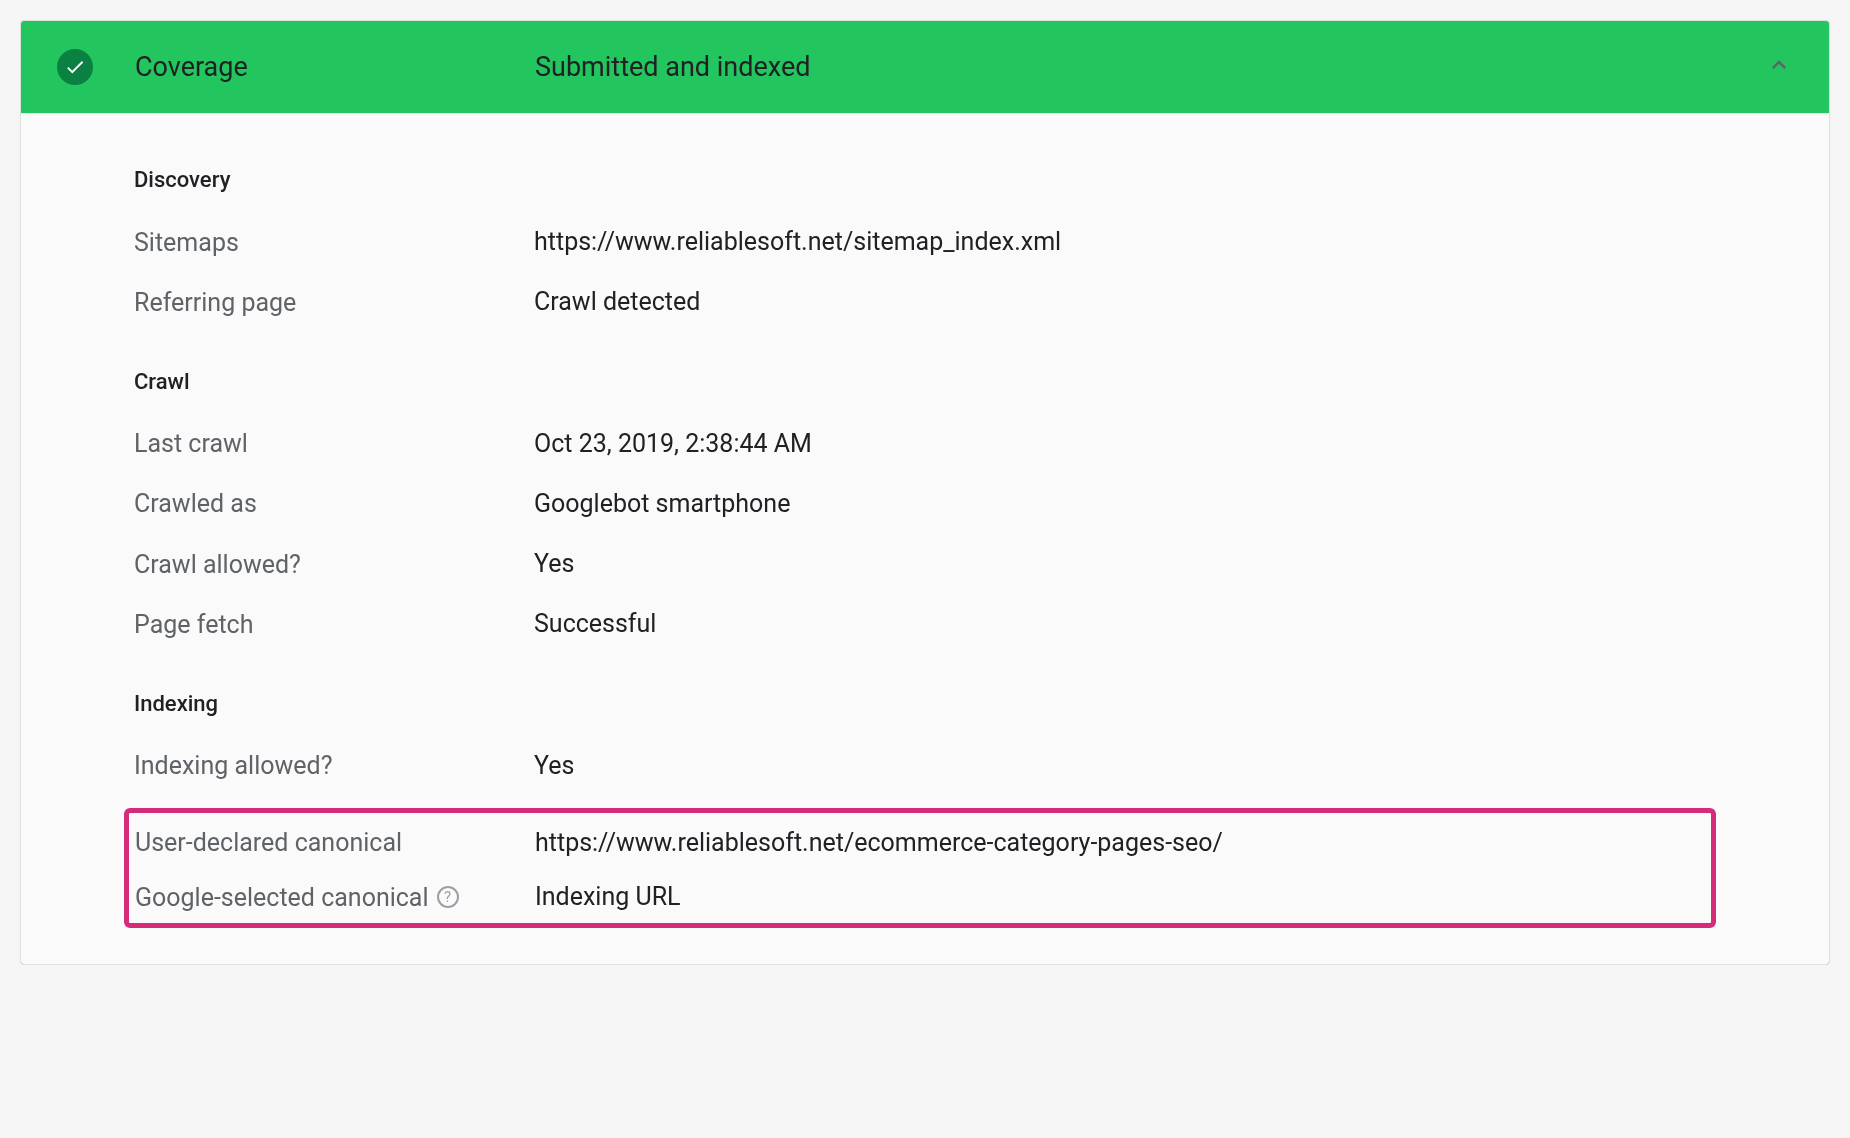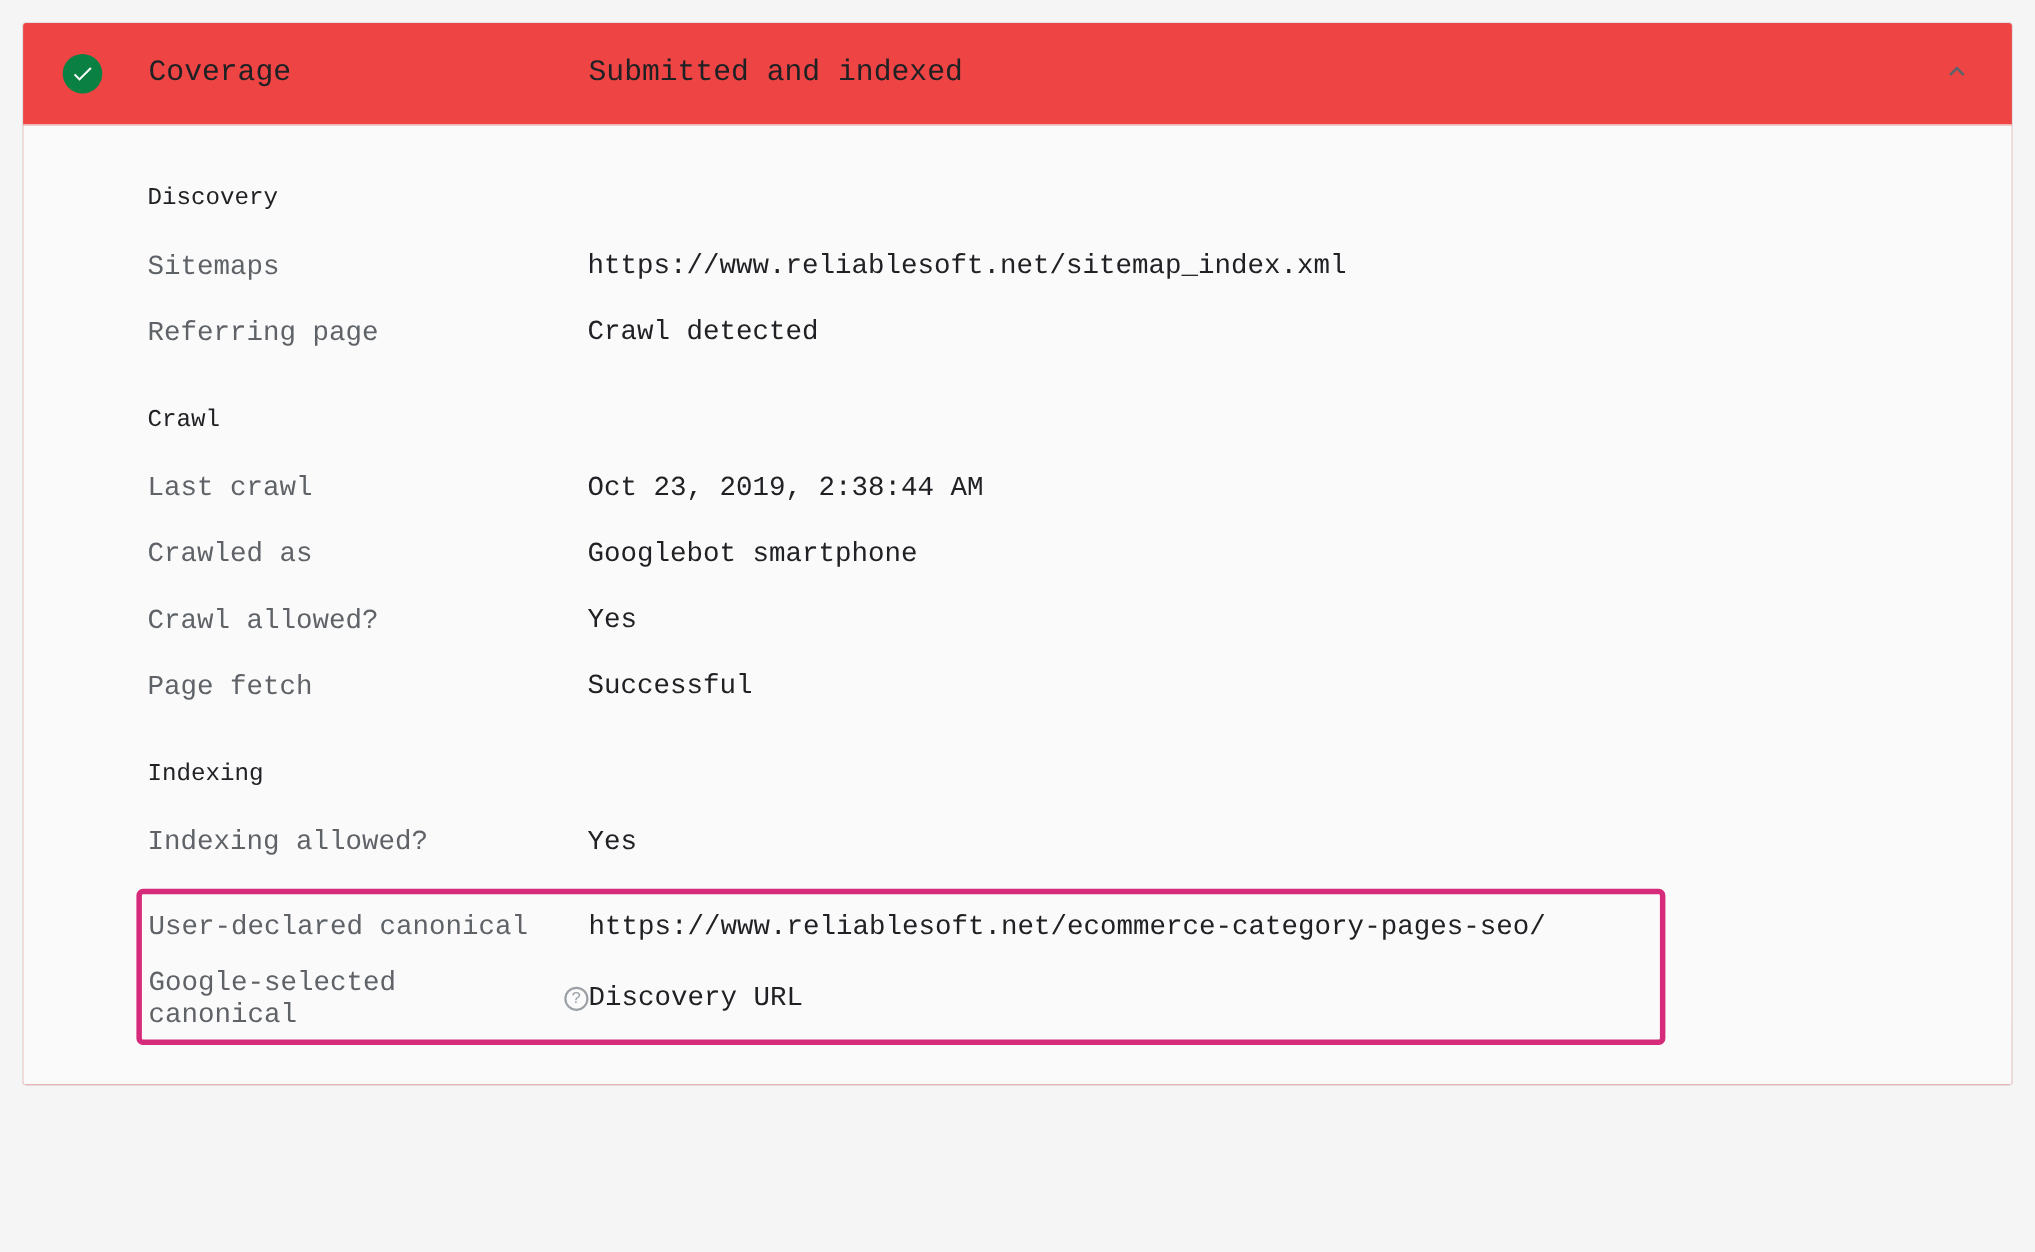--- a/index.html
+++ b/index.html
@@ -4,25 +4,24 @@
   <style>
     * { box-sizing: border-box; margin: 0; padding: 0; }
     body {
       font-family: Roboto, Arial, sans-serif;
       background: #f5f5f5;
       width: 1850px;
       height: 1138px;
       padding: 20px;
     }
     .card {
-      background: #ef4444;
+      background: #22c55e;
       border: 1px solid #e0e0e0;
       border-radius: 4px;
       overflow: hidden;
-      font-family: Liberation Mono, monospace;
     }
     .header {
       display: flex;
       align-items: center;
       padding: 28px 36px;
       border-bottom: 1px solid #e8e8e8;
     }
     .check-icon {
       width: 36px;
       height: 36px;
@@ -91,21 +90,21 @@
       font-size: 15px;
       color: #9aa0a6;
       font-weight: 400;
     }
     .highlight-box {
       border: 5px solid #d62a7a;
       border-radius: 6px;
       padding: 12px 6px 8px 6px;
       margin-left: -10px;
       margin-top: 10px;
-      width: 1390px;
+      width: 1592px;
     }
     .highlight-box .row { margin-bottom: 18px; }
     .highlight-box .row:last-child { margin-bottom: 0; }
   </style>
 </head>
 <body>
 
 <div class="card">
   <div class="header">
     <span class="check-icon">
@@ -163,18 +162,18 @@
     <div class="highlight-box">
       <div class="row">
         <div class="label">User-declared canonical</div>
         <div class="value">https://www.reliablesoft.net/ecommerce-category-pages-seo/</div>
       </div>
       <div class="row">
         <div class="label">
           <span>Google-selected canonical</span>
           <span class="help-icon">?</span>
         </div>
-        <div class="value">Discovery URL</div>
+        <div class="value">Indexing URL</div>
       </div>
     </div>
 
   </div>
 </div>
 
 </body></html>

